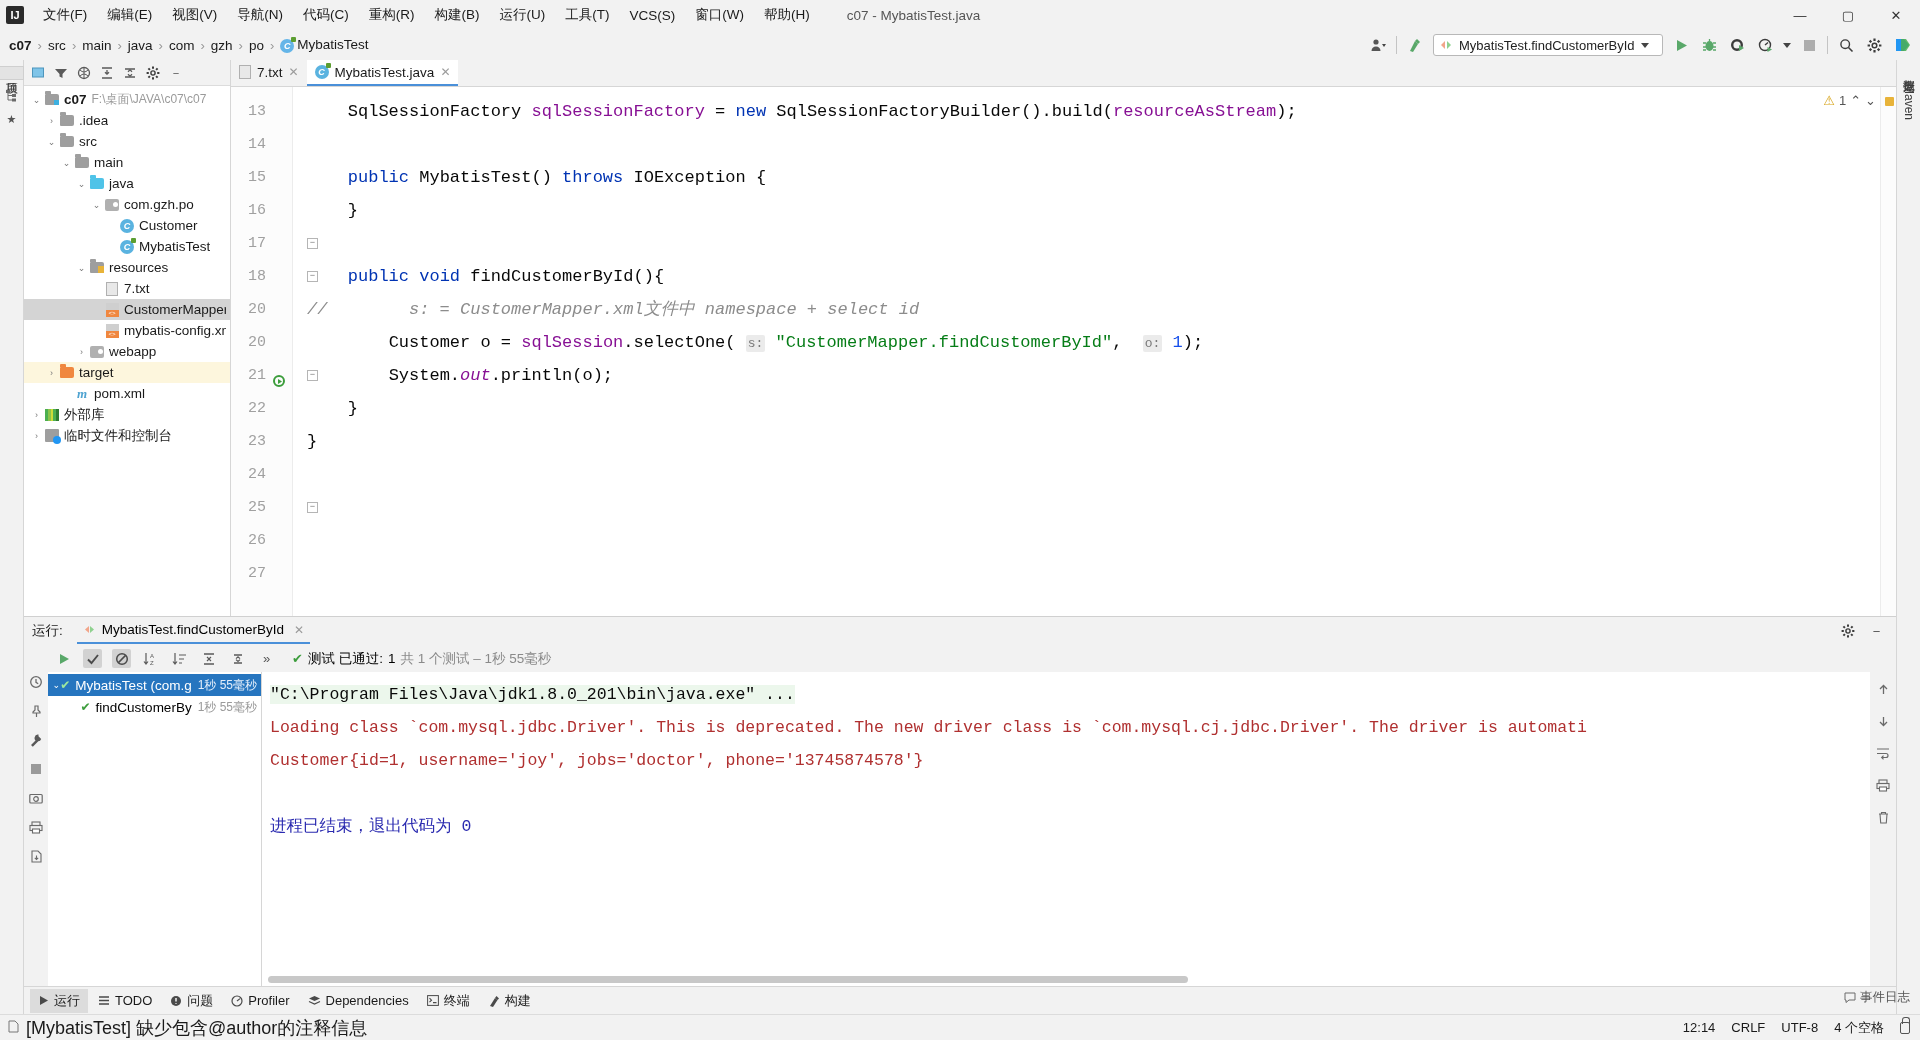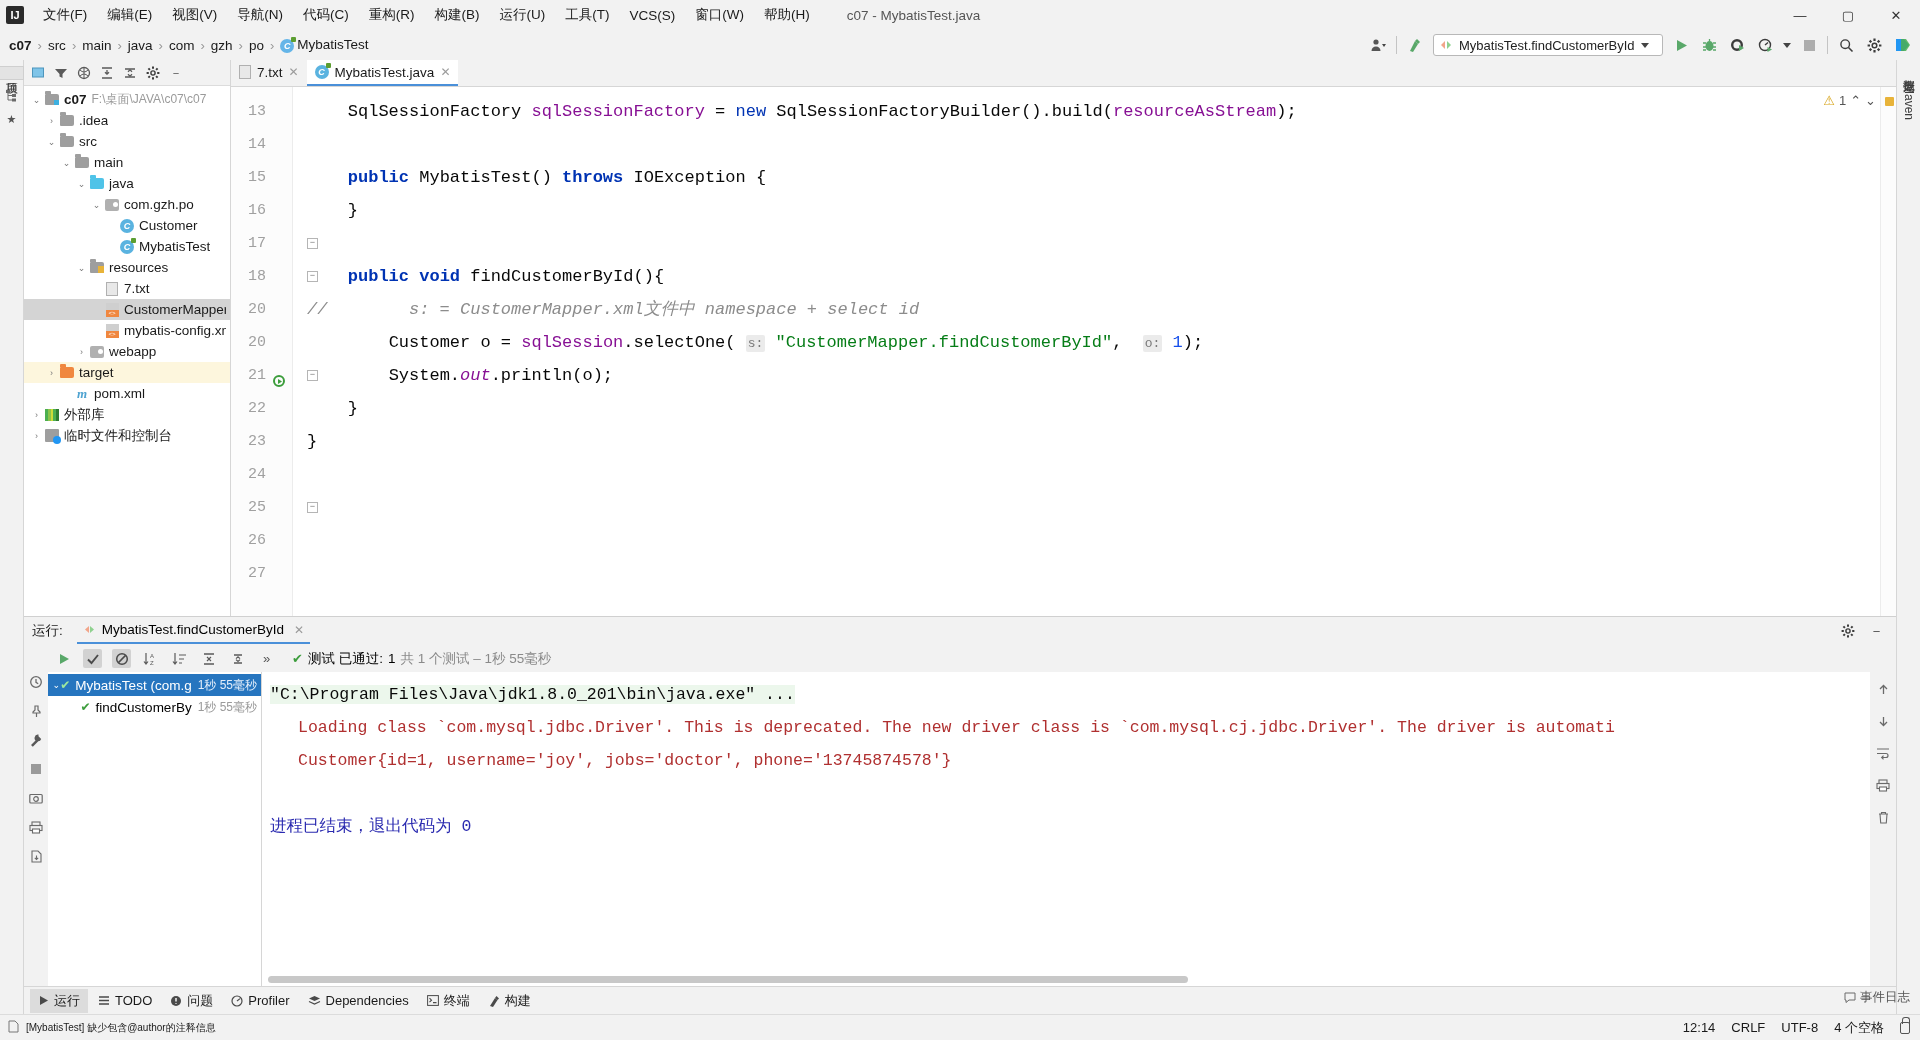--- a/index.html
+++ b/index.html
@@ -140,21 +140,21 @@
     padding-top: 8px; position: relative;
   }
   .gline { height: 33px; line-height: 33px; text-align: right; padding-right: 26px; position: relative; }
   .grun { position: absolute; right: 6px; top: 9px; color: #3c9d3c; font-size: 13px; }
   .gfold { position: absolute; right: -26px; top: 11px; width: 11px; height: 11px; border: 1px solid #b5b5b5; color: #777; font-size: 9px; line-height: 9px; text-align: center; background: #fff; }
   .code {
     flex: 1 1 auto; font-family: "Liberation Mono", monospace; font-size: 17px;
     padding-top: 8px; overflow: hidden; position: relative; min-width: 0;
   }
   .cline { height: 33px; line-height: 33px; white-space: pre; padding-left: 14px; }
-  .k { color: #0033b3; font-weight: bold; }
+  .k { color: #0033b3; font-weight: normal; }
   .kf { color: #0033b3; }
   .var { color: #871094; }
   .fld { color: #871094; font-style: italic; }
   .str { color: #067d17; }
   .anno { color: #9e880d; }
   .cmt { color: #8c8c8c; font-style: italic; }
   .num { color: #1750eb; }
   .plain { color: #080808; }
   .hint { color: #7a7a7a; font-size: 13px; background: #ebebeb; padding: 1px 2px; border-radius: 2px; }
   .rightbar {
@@ -192,32 +192,32 @@
   .tt-check { color: #3c9d3c; font-size: 12px; margin-right: 5px; }
   .tt-row.sel .tt-check { color: #9ee89e; }
   .tt-time { font-size: 12px; color: #9a9a9a; margin-left: 6px; }
   .tt-row.sel .tt-time { color: #e4eefa; }
   .console {
     flex: 1 1 auto; background: #fff; font-family: "Liberation Mono", monospace;
     font-size: 16.5px; padding: 6px 0 0 2px; overflow: hidden; position: relative; min-width: 0;
   }
   .cl { height: 33px; line-height: 33px; white-space: pre; padding-left: 6px; }
   .cl .cmdline { background: #ecf7ec; color: #0a0a0a; }
-  .cl.err { color: #b03030; margin-left: 28px; }
+  .cl.err { color: #b03030; }
   .cl.blue { color: #2a2ab0; }
   .hscroll { position: absolute; left: 6px; bottom: 3px; height: 7px; width: 920px; background: #c8c8c8; border-radius: 4px; }
   .console-rail { width: 26px; flex: 0 0 26px; background: #f2f2f2; display: flex; flex-direction: column; align-items: center; padding-top: 8px; gap: 14px; }
   .cr-ico { width: 18px; height: 18px; display: flex; align-items: center; justify-content: center; font-size: 13px; color: #666; }
 
   
   .toolwins { height: 28px; flex: 0 0 28px; display: flex; align-items: center; gap: 2px; padding: 0 6px; background: #f2f2f2; border-top: 1px solid #d6d6d6; }
   .tw { display: flex; align-items: center; gap: 5px; padding: 3px 8px; font-size: 13px; color: #1a1a1a; }
   .tw.active { background: #dcdcdc; }
   .statusbar { height: 26px; flex: 0 0 26px; display: flex; align-items: center; padding: 0 8px; background: #f2f2f2; border-top: 1px solid #dcdcdc; position: relative; }
-  .sb-left { display: flex; align-items: center; gap: 7px; font-size: 10px; color: #1a1a1a; }
+  .sb-left { display: flex; align-items: center; gap: 7px; font-size: 18px; color: #1a1a1a; }
   .sb-right { position: absolute; right: 10px; display: flex; align-items: center; gap: 16px; font-size: 13px; color: #1a1a1a; }
   .evtlog { position: absolute; right: 10px; top: -26px; font-size: 12.5px; color: #555; display: flex; align-items: center; gap: 4px; }
   .lock { width: 10px; height: 12px; border: 1.5px solid #555; border-radius: 2px; position: relative; }
   .lock::before { content:""; position:absolute; top:-6px; left:1px; width:6px; height:6px; border:1.5px solid #555; border-bottom:none; border-radius:3px 3px 0 0;}
 </style>
 </head>
 <body>
 
 <div class="app">
 

